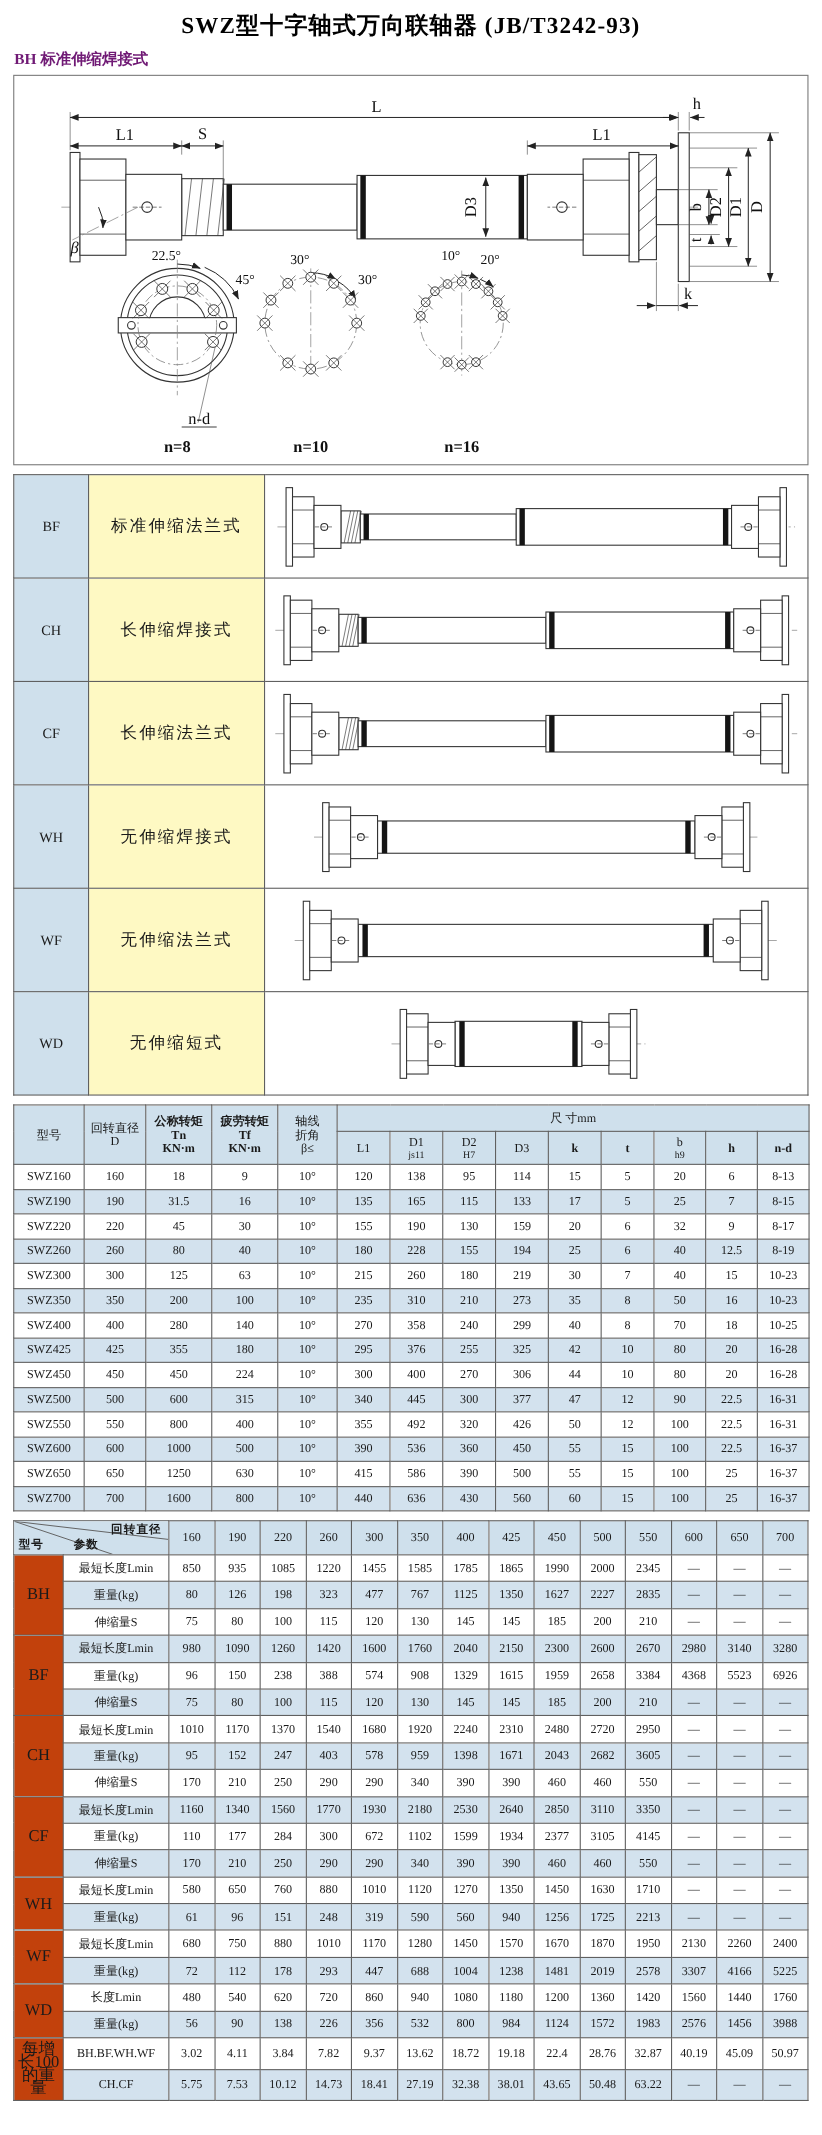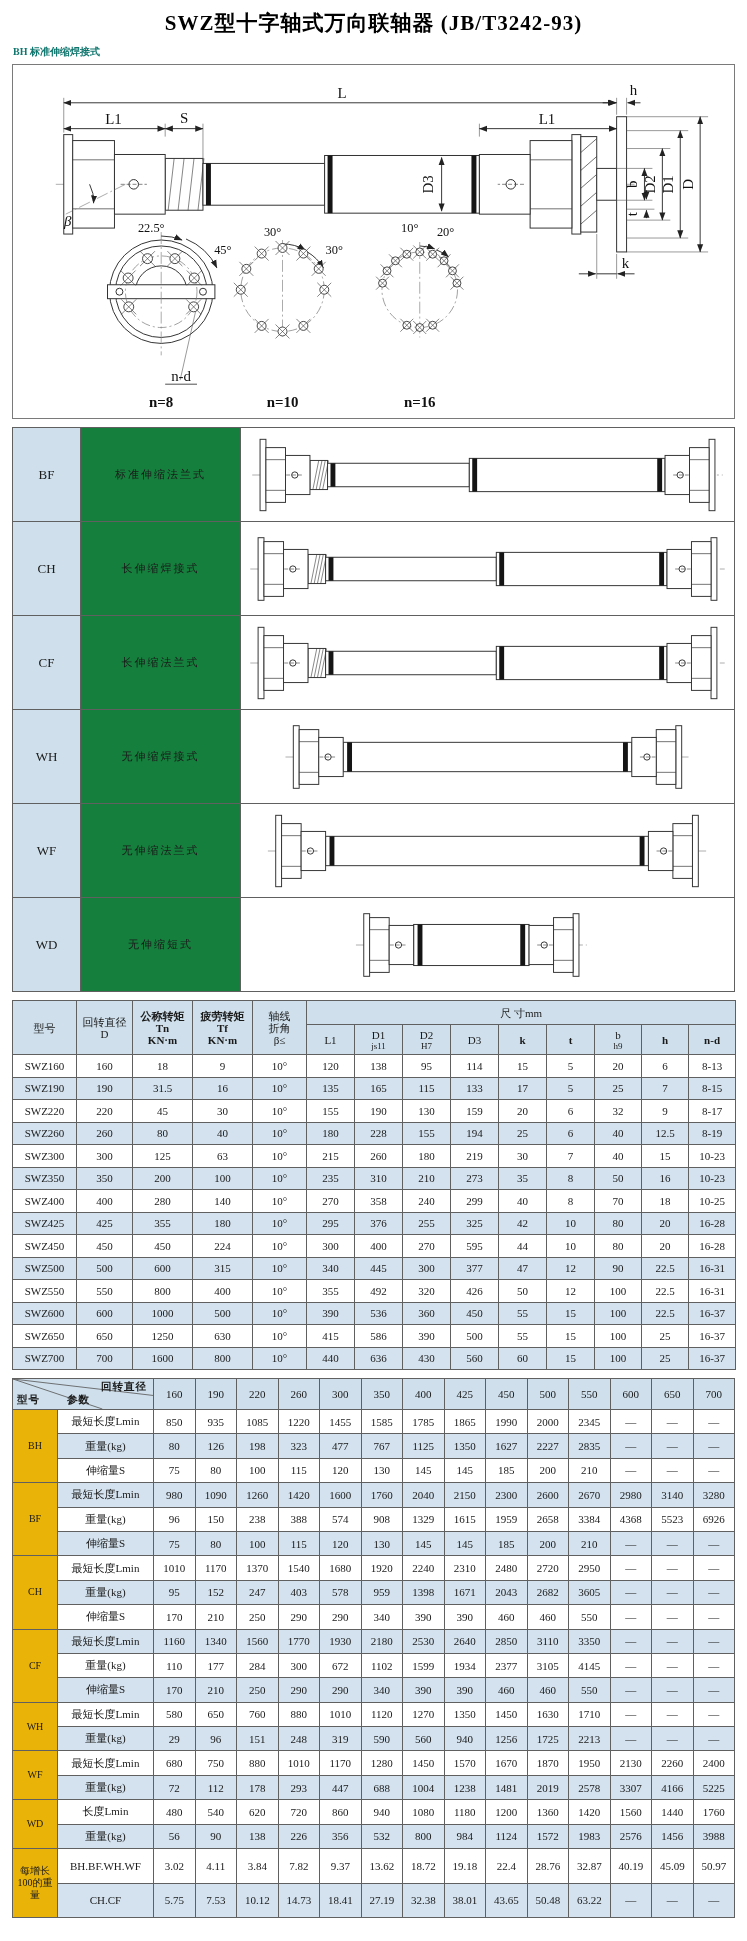--- a/index.html
+++ b/index.html
@@ -1,41 +1,41 @@
 <!DOCTYPE html>
 <html><head>
 <meta charset="utf-8">
 <style>
 *{box-sizing:border-box;margin:0;padding:0}
 html,body{background:#fff}
 body{width:747px;height:1941px;overflow:hidden;font-family:"Liberation Sans",sans-serif}
 .title{font-family:"Liberation Serif",serif;font-weight:bold;font-size:21px;text-align:center;padding:9px 0 2px;letter-spacing:1px;color:#000}
-.subtitle{font-family:"Liberation Serif",serif;font-weight:bold;font-size:10px;margin:6px 0 5px 13px;color:#0f766e}
+.subtitle{font-family:"Liberation Serif",serif;font-weight:bold;font-size:14px;margin:6px 0 5px 13px;color:#701a75}
 .drawbox{width:723px;height:355px;margin:0 12px;border:1px solid #7a7a7a}
 .drawbox svg{display:block;width:100%;height:100%}
 table{border-collapse:collapse;table-layout:fixed;width:723px;margin:8px 12px 0;font-family:"Liberation Serif",serif;color:#1a1a1a}
 td,th{border:1px solid #606060;text-align:center;vertical-align:middle;overflow:hidden;padding:0}
 .types td{height:94px}
 .types .code{background:#cfe0ec;font-size:13px}
-.types .desc{background:#15803d;font-size:11px;letter-spacing:2px}
+.types .desc{background:#fef9c3;font-size:15px;letter-spacing:2px}
 .types .draw{background:#fff}
 .types .draw svg{display:block;width:100%;height:90px}
 .spec{font-size:11px}
 .spec th{background:#cfe0ec;font-weight:normal;line-height:12px}
 .spec thead tr:first-child th{height:24px}
 .spec thead tr:last-child th{height:30px}
 .spec .b{font-weight:bold}
 .spec .sub{font-size:9px;line-height:10px}
 .spec tbody td{height:22.5px}
 .spec tbody tr:nth-child(even){background:#d3e2ee}
 .len{font-size:11px}
 .len thead th{background:#cfe0ec;height:31px;font-weight:normal}
 .len tbody td{height:24.4px}
 .len tbody tr:nth-child(even){background:#d3e2ee}
-.len td.grp{background:#eab308;font-size:10px;line-height:12px;padding:16px 1px}
+.len td.grp{background:#c2410c;font-size:15px;line-height:12px;padding:4px 1px}
 .len td.param{font-size:11px}
 .corner{position:relative;padding:0;background:#cfe0ec}
 .corner svg{position:absolute;left:0;top:0;width:100%;height:100%}
 .corner span{position:absolute;font-size:10.5px;font-weight:bold;letter-spacing:1px}
 .c-top{right:6px;top:1px}
 .c-mid{left:54px;bottom:2px}
 .c-bot{left:4px;bottom:2px}
 svg text{font-family:"Liberation Serif",serif;font-size:15px;fill:#111}
 svg text.small{font-size:12.5px}
 svg text.nlab{font-weight:bold;font-size:15px}
@@ -724,21 +724,21 @@
       </tr>
       <tr>
         <td>SWZ450</td>
         <td>450</td>
         <td>450</td>
         <td>224</td>
         <td>10°</td>
         <td>300</td>
         <td>400</td>
         <td>270</td>
-        <td>595</td>
+        <td>306</td>
         <td>44</td>
         <td>10</td>
         <td>80</td>
         <td>20</td>
         <td>16-28</td>
       </tr>
       <tr>
         <td>SWZ500</td>
         <td>500</td>
         <td>600</td>
@@ -1075,21 +1075,21 @@
         <td>1350</td>
         <td>1450</td>
         <td>1630</td>
         <td>1710</td>
         <td>—</td>
         <td>—</td>
         <td>—</td>
       </tr>
       <tr>
         <td class="param">重量(kg)</td>
-        <td>29</td>
+        <td>61</td>
         <td>96</td>
         <td>151</td>
         <td>248</td>
         <td>319</td>
         <td>590</td>
         <td>560</td>
         <td>940</td>
         <td>1256</td>
         <td>1725</td>
         <td>2213</td>

